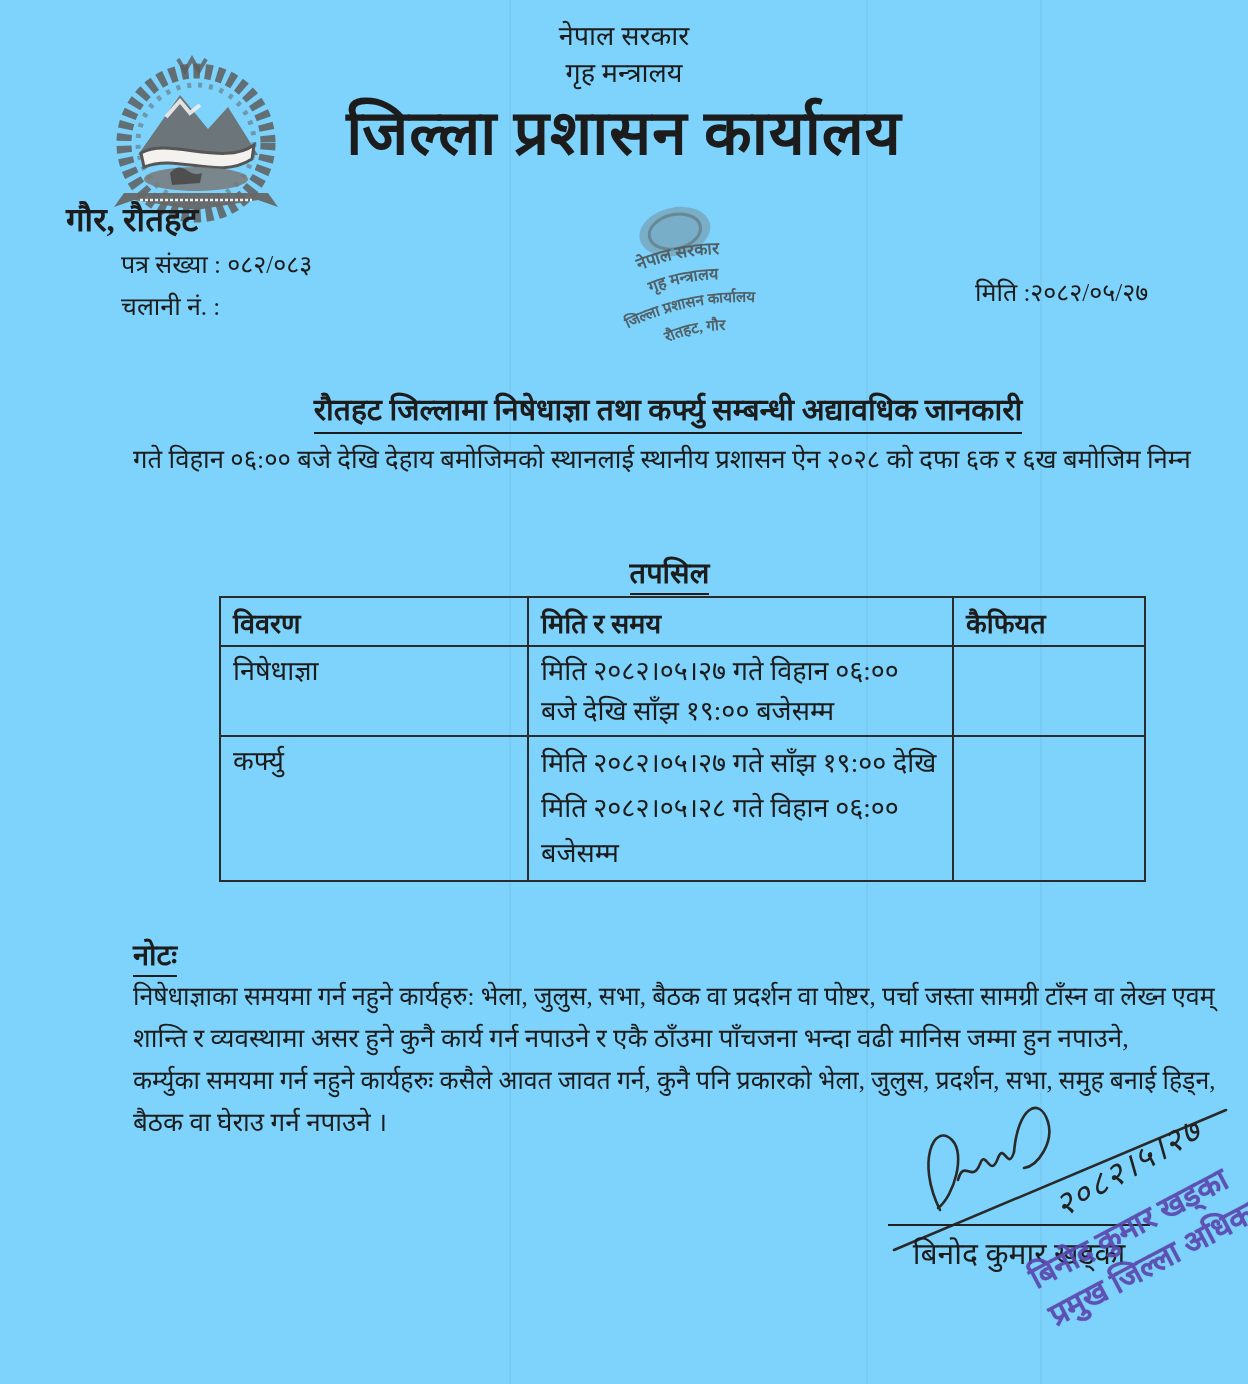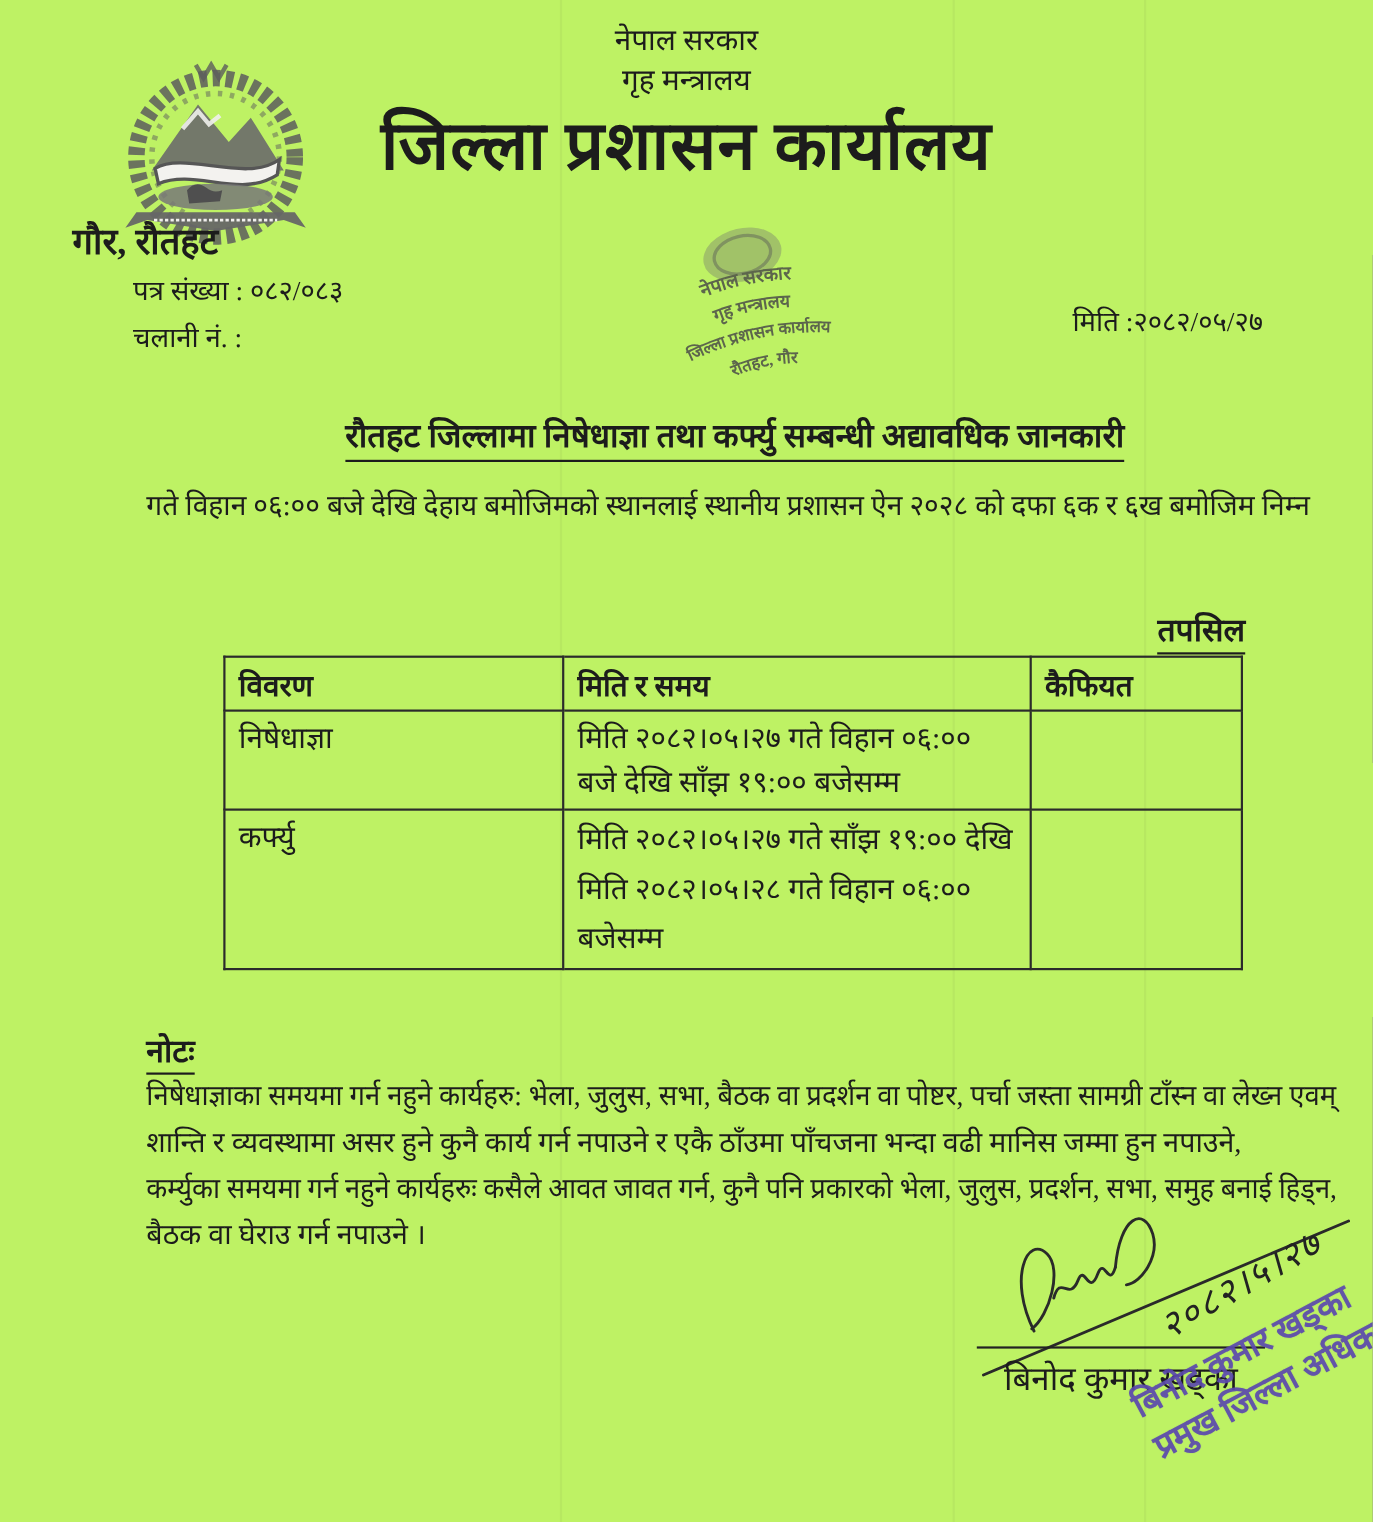--- a/index.html
+++ b/index.html
@@ -1,19 +1,19 @@
 <!DOCTYPE html>
 <html><head>
 <meta charset="utf-8">
 <style>
   * { margin:0; padding:0; box-sizing:border-box; }
   html,body { background:#888; }
   .page {
     position:relative; width:1248px; height:1384px;
-    background:#bef264; overflow:hidden;
+    background:#7dd3fc; overflow:hidden;
     font-family:"Liberation Serif","DejaVu Serif",serif;
     color:#1c1c1c;
   }
   .scanline { position:absolute; top:0; bottom:0; width:2px; background:rgba(60,60,60,.05); }
 
   
   .gov-line { width:100%; text-align:center; font-size:27px; }
   .gov1 { position:absolute; top:16px; left:0; }
   .gov2 { position:absolute; top:53px; left:0; }
   .office-title-wrap { position:absolute; top:88px; left:0; width:100%; display:flex; justify-content:center; }
@@ -24,33 +24,33 @@
   .office-stamp { position:absolute; left:578px; top:205px; transform:rotate(-13deg); opacity:.82; }
   .office-stamp text { fill:#474747; font-weight:700; }
 
   
   .meta { position:absolute; font-size:25px; white-space:nowrap; }
   .m-letter { left:121px; top:246px; }
   .m-chalani { left:121px; top:288px; }
   .m-date { left:975px; top:274px; }
 
   
-  .subject-wrap { position:absolute; top:374px; left:0; width:100%; display:flex; justify-content:center; padding-left:88px; }
+  .subject-wrap { position:absolute; top:388px; left:0; width:100%; display:flex; justify-content:center; padding-left:88px; }
   .subject { font-size:30px; font-weight:700; white-space:nowrap; padding-bottom:3px; border-bottom:2.5px solid #1c1c1c; }
 
   
   .para { position:absolute; left:133px; top:436px; width:1058px; font-size:26px; }
   .para-line { height:47px; line-height:47px; white-space:nowrap; }
   .para-line.just { text-align:justify; text-align-last:justify; }
   .para-line.indent { padding-left:72px; }
 
   
-  .tapasil-wrap { position:absolute; top:552px; left:207px; width:925px; display:flex; justify-content:flex-end; }
+  .tapasil-wrap { position:absolute; top:552px; left:207px; width:925px; display:flex; justify-content:center; }
   .tapasil { font-size:29px; font-weight:700; padding-bottom:2px; border-bottom:2.5px solid #1c1c1c; }
-  table.sched { position:absolute; left:203px; top:596px; width:925px; border-collapse:collapse; table-layout:fixed; }
+  table.sched { position:absolute; left:219px; top:596px; width:925px; border-collapse:collapse; table-layout:fixed; }
   table.sched th, table.sched td { border:2px solid #2b2b2b; vertical-align:top; text-align:left; padding:4px 12px; font-size:27px; }
   table.sched th { font-weight:700; height:44px; padding-top:6px; }
   col.c1 { width:308px; } col.c2 { width:425px; } col.c3 { width:192px; }
   td.dt { line-height:40px; padding-top:8px; }
   tr.r1 td { height:77px; } tr.r2 td { height:85px; } tr.r3 td { height:88px; }
   tr.r2 td.dt, tr.r3 td.dt { line-height:45px; }
 
   
   .note-heading { position:absolute; left:133px; top:934px; font-size:29px; font-weight:700; padding-bottom:2px; border-bottom:2.5px solid #1c1c1c; }
   .note { position:absolute; left:133px; top:976px; width:1082px; font-size:26px; }

